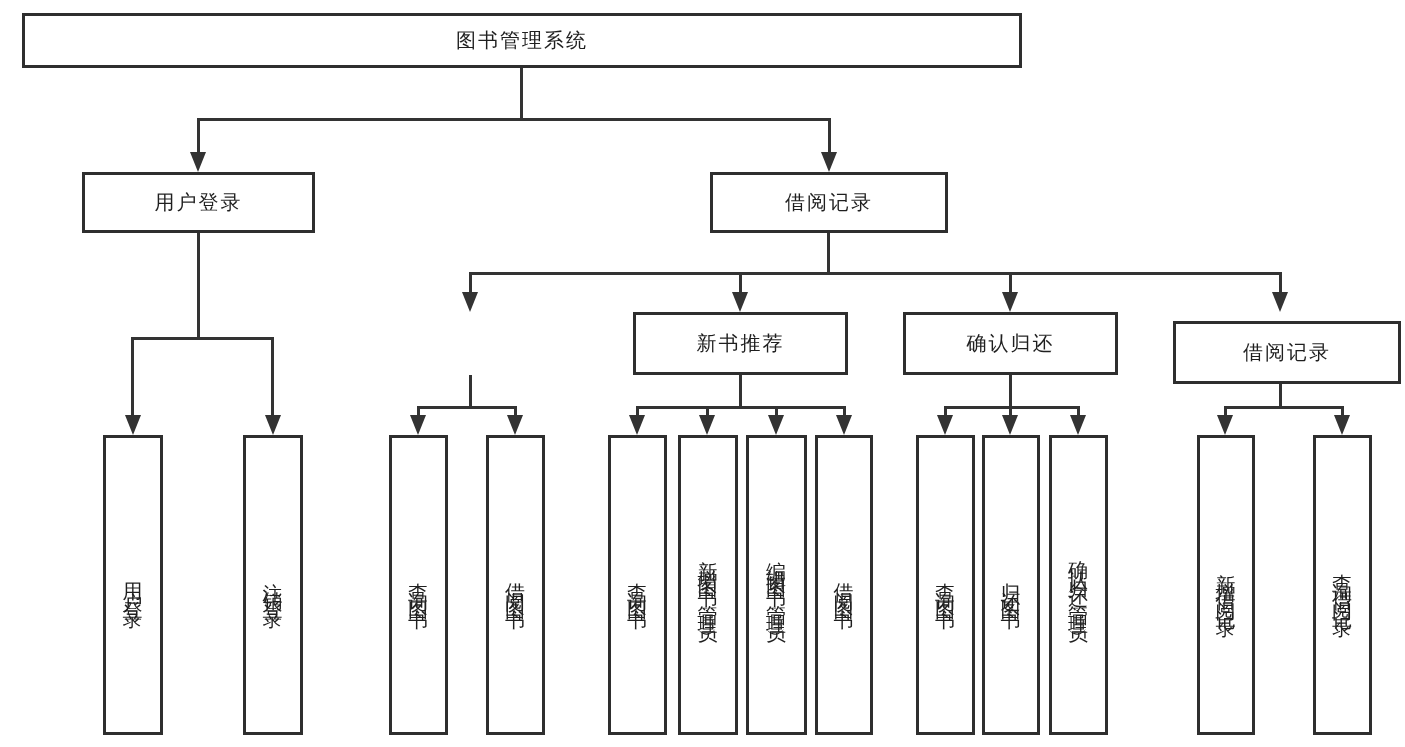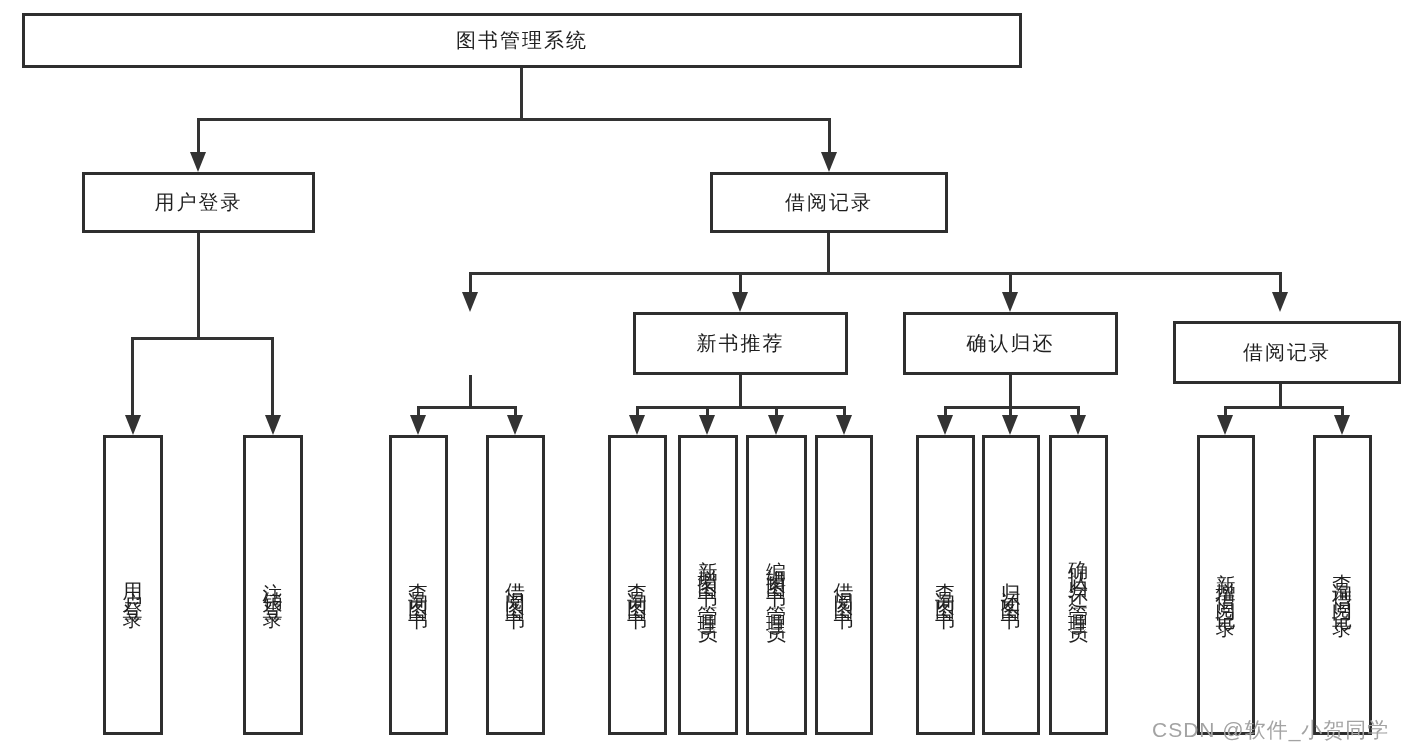--- a/index.html
+++ b/index.html
@@ -117,15 +117,14 @@
   <div class="node v" style="left:746px;top:435px;width:61px;height:300px">编辑图书（管理员）</div>
   <div class="node v" style="left:815px;top:435px;width:58px;height:300px">借阅图书</div>
 
   <div class="node v" style="left:916px;top:435px;width:59px;height:300px">查询图书</div>
   <div class="node v" style="left:982px;top:435px;width:58px;height:300px">归还图书</div>
   <div class="node v" style="left:1049px;top:435px;width:59px;height:300px">确认归还（管理员）</div>
 
   <div class="node v" style="left:1197px;top:435px;width:58px;height:300px">新增借阅记录</div>
   <div class="node v" style="left:1313px;top:435px;width:59px;height:300px">查询借阅记录</div>
 
-  <div class="watermark">CSDN @软件_小贺同学</div>
 
 </div>
 
 </body></html>

